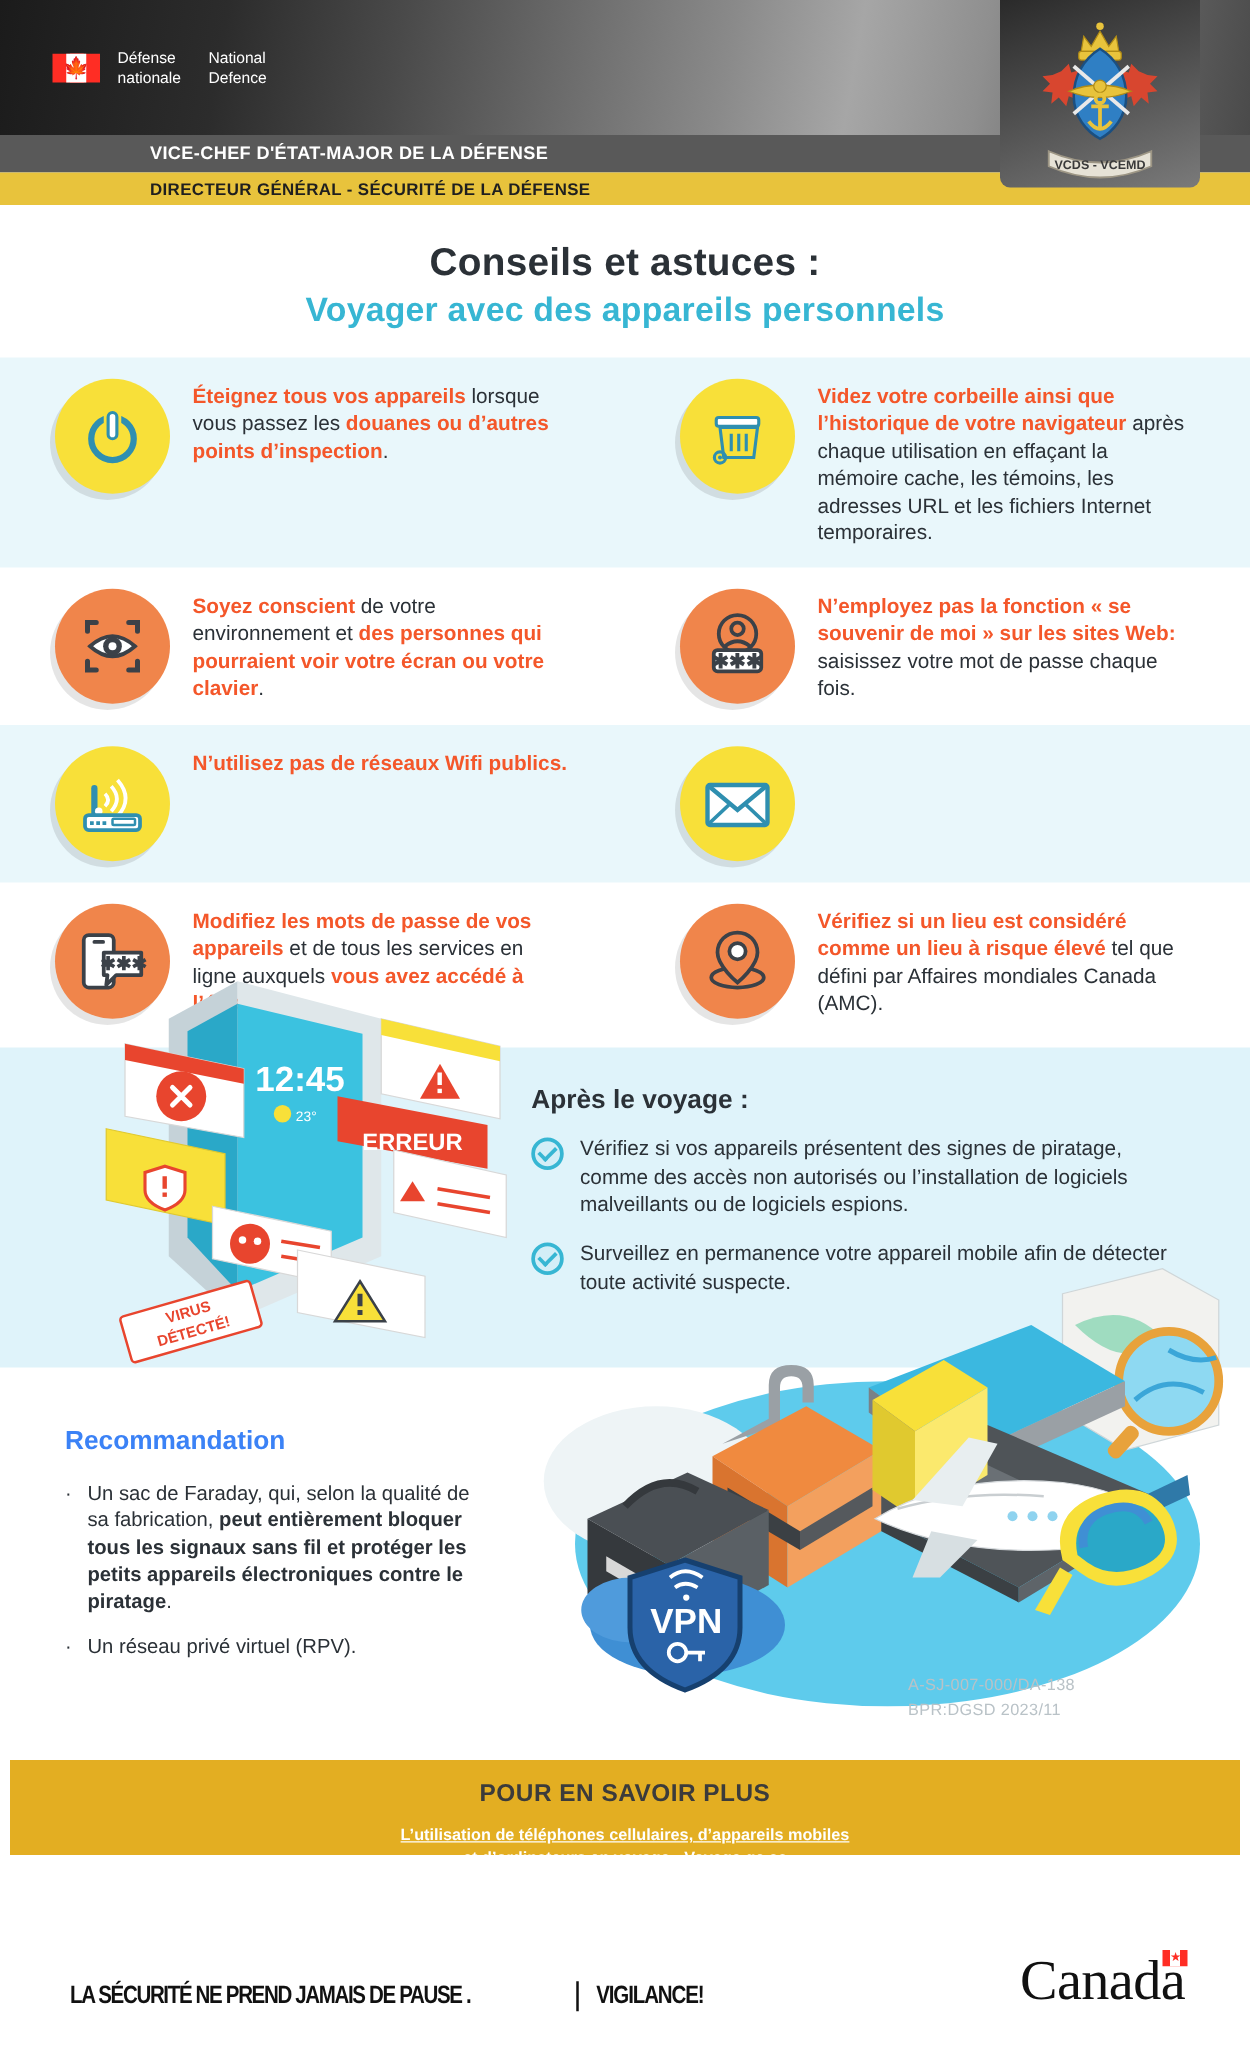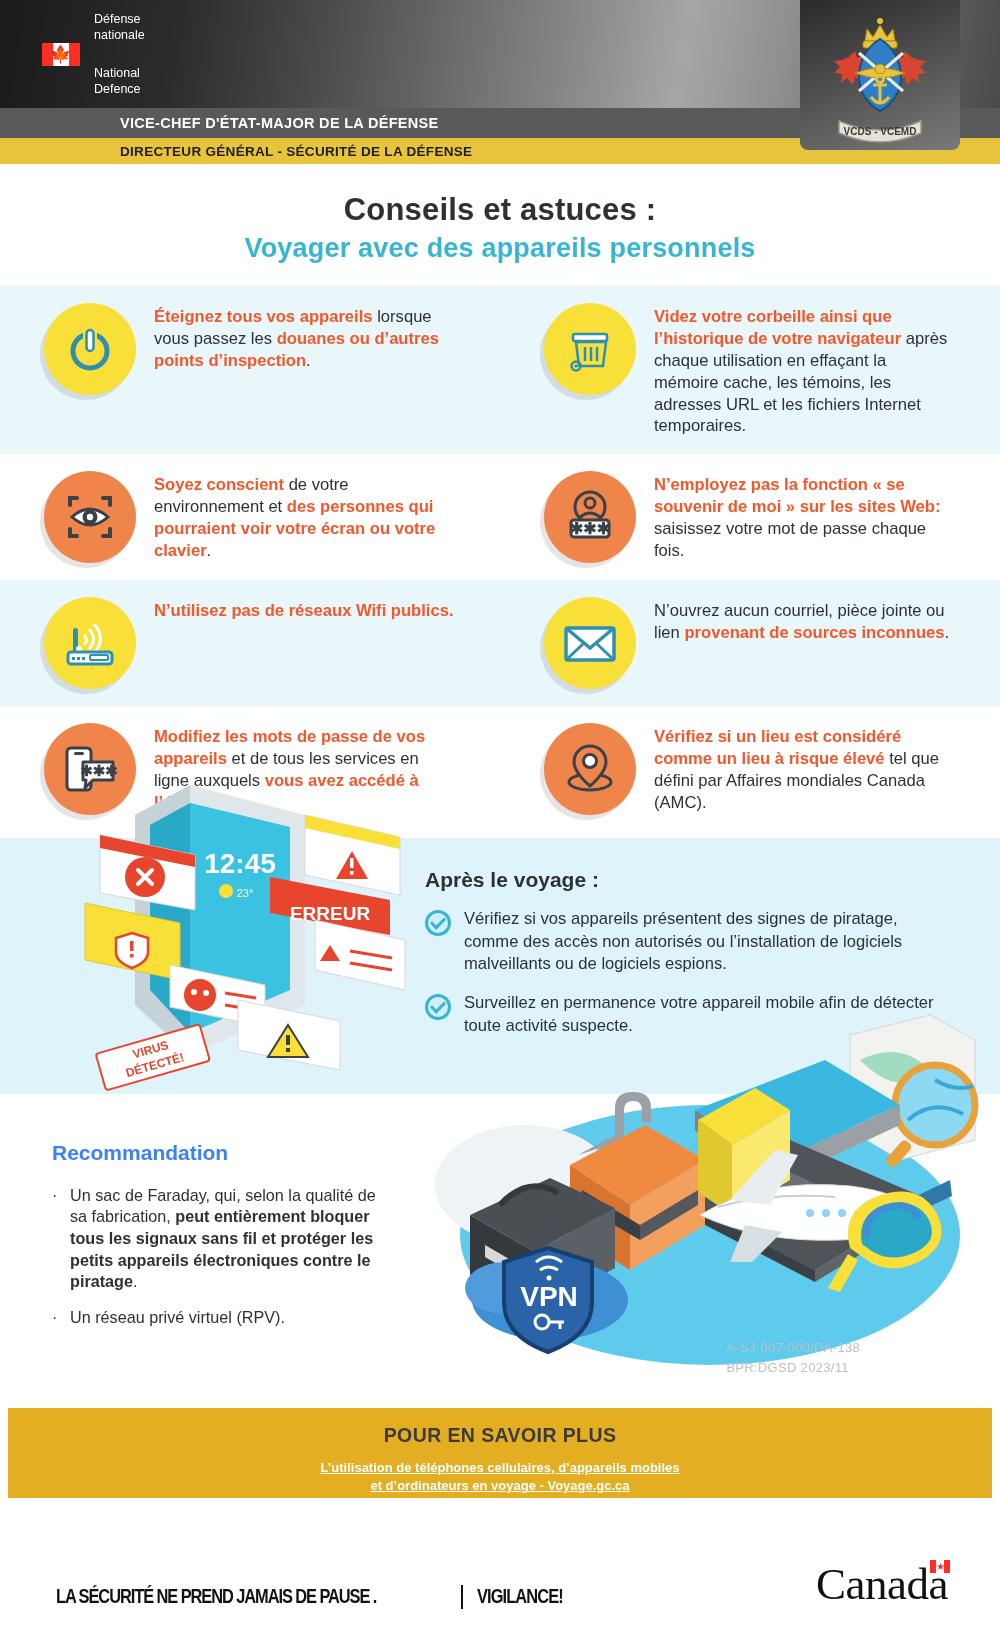--- a/index.html
+++ b/index.html
@@ -29,21 +29,21 @@
     width: 38px; height: 23px; background: #ff2d24;
     display:flex; align-items:center; justify-content:center;
     position: relative;
   }
   .flag-box:before, .flag-box:after{
     content:""; position:absolute; top:0; bottom:0; width:11px; background:#ff2d24;
   }
   .flag-white { width:16px; height:23px; background:#ffffff; position:relative; z-index:2;
     display:flex;align-items:center;justify-content:center;}
   .maple { color:#ff2d24; font-size:17px; line-height:1; }
-  .wordmark-text { display:flex; gap:22px; color:#ffffff; font-size:12.5px; line-height:1.3;flex-direction:column; }
+  .wordmark-text { display:flex; gap:22px; color:#ffffff; font-size:12.5px; line-height:1.3; }
   .wordmark-text div { white-space: nowrap; }
 
   .band-grey {
     height: 30px; background:#595959;
     display:flex; align-items:center;
   }
   .band-grey span{
     color:#ffffff; font-weight:bold; font-size:14.5px; letter-spacing:.3px;
     margin-left:120px;
   }
@@ -120,21 +120,21 @@
   .rec-item b{ font-weight:bold; }
 
   
   .refcodes{
     position:absolute; right:140px; top:1338px; text-align:left;
     color:#b9c2c7; font-size:13px; line-height:1.5; letter-spacing:.3px;
   }
 
   
   .learn{
-    position:absolute; left:8px; right:8px; top:1408px; height:90px;
+    position:absolute; left:8px; right:8px; top:1408px; height:76px;
     background:#e3ae22; text-align:center; padding-top:16px;
   }
   .learn-title{ font-size:19.5px; font-weight:bold; color:#3b3b3b; letter-spacing:.4px;}
   .learn-link{ margin-top:12px; font-size:13px; font-weight:bold; color:#ffffff; line-height:1.42;}
   .learn-link span{ text-decoration: underline; }
 
   
   .footer{
     position:absolute; left:0; right:0; top:1520px; height:127px; background:#ffffff;
     display:flex; align-items:center; justify-content:space-between;
@@ -300,21 +300,20 @@
         <div class="tip-text"><b>N’utilisez pas de réseaux Wifi publics.</b></div>
       </div>
       <div class="tip">
         <div class="icon-circle yellow">
           <svg width="58" height="58" viewBox="0 0 58 58">
             <rect x="5" y="14" width="48" height="32" rx="2" fill="#fff" stroke="#2f8fb0" stroke-width="3.5"></rect>
             <path d="M5 14 L29 34 L53 14" fill="none" stroke="#2f8fb0" stroke-width="3.5"></path>
             <path d="M5 46 L22 30 M53 46 L36 30" fill="none" stroke="#2f8fb0" stroke-width="3"></path>
           </svg>
         </div>
-        <div class="tip-text"><span>N’ouvrez aucun courriel, pièce jointe ou lien </span><b>provenant de sources inconnues</b><span>.</span></div>
       </div>
     </div>
 
     <div class="tip-row">
       <div class="tip">
         <div class="icon-circle orange">
           <svg width="58" height="58" viewBox="0 0 58 58">
             <rect x="6" y="8" width="24" height="42" rx="4" fill="#fff" stroke="#3b4148" stroke-width="3"></rect>
             <rect x="13" y="12" width="10" height="3" rx="1.5" fill="#3b4148"></rect>
             <path d="M22 22 L52 22 L52 40 L32 40 L24 48 L25 40 L22 40 Z" fill="#fff" stroke="#3b4148" stroke-width="3" stroke-linejoin="round"></path>

